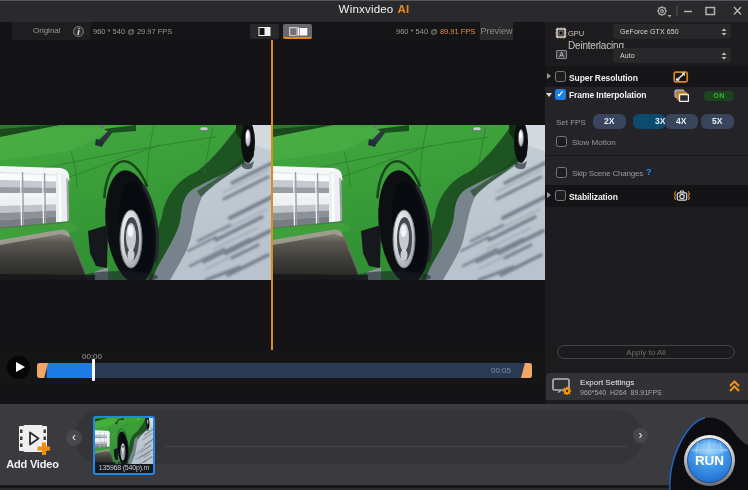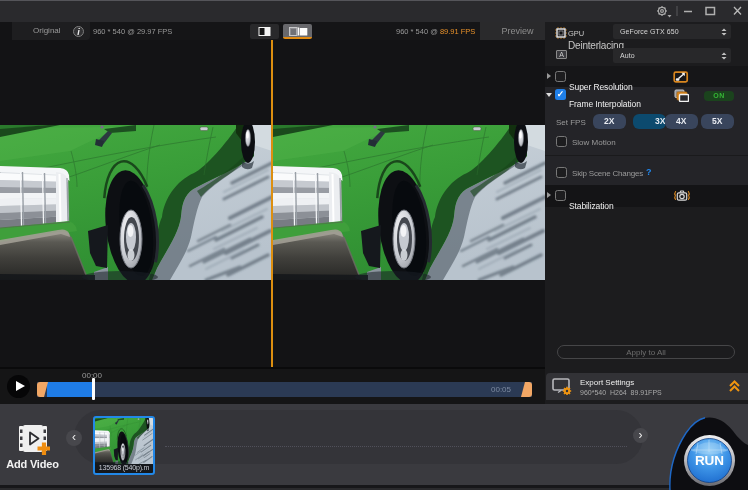--- a/index.html
+++ b/index.html
@@ -8,70 +8,71 @@
 .abs { position:absolute; }
 
 
 #titlebar { left:0; top:0; width:748px; height:22px; background:#2a2a2d; border-top:1px solid #55555a; }
 #title { left:0; top:3px; width:748px; text-align:center; font-size:11.5px; color:#f2f2f2; letter-spacing:0.2px; }
 #title .ai { color:#e8891c; font-weight:bold; margin-left:4px; }
 
 
 #toolbar { left:12px; top:22px; width:545px; height:18px; background:#151517; }
 .tb-txt { font-size:7.5px; color:#989898; letter-spacing:0; }
-#previewtab { left:468px; top:0px; width:75px; height:18px; background:#2a2a2c; color:#8d8d8d; font-size:9px; text-align:center; line-height:18px; }
+#previewtab { left:468px; top:0px; width:33px; height:18px; background:#2a2a2c; color:#8d8d8d; font-size:9px; text-align:center; line-height:18px; }
 .togglebtn { top:2px; width:29px; height:15px; border-radius:2px; }
 
 
 #preview { left:0; top:40px; width:545px; height:327px; background:#131315; }
 #vband { left:0; top:85px; width:545px; height:155px; }
 #divider { left:271px; top:0px; width:2px; height:327px; background:#dd8f10; }
 #prevsep { left:0; top:327px; width:545px; height:2px; background:#0a0a0b; }
 
 
-#timeline { left:0; top:369px; width:545px; height:35px; background:#151516; }
+#timeline { left:0; top:350px; width:545px; height:35px; background:#151516; }
 #playbtn { left:7px; top:6px; width:23px; height:23px; border-radius:50%; background:#060607; }
 #playbtn:before { content:""; position:absolute; left:8.5px; top:6px; border-left:9.5px solid #fff; border-top:5.5px solid transparent; border-bottom:5.5px solid transparent; }
 #tl-time0 { left:82px; top:2px; font-size:8px; color:#9a9a9a; }
 #track { left:37px; top:13px; width:495px; height:15px; background:#2b3a54; }
 #trackfill { left:47px; top:13px; width:46px; height:15px; background:#1f7ce6; }
 #playhead { left:92px; top:8.5px; width:3px; height:22px; background:#fdfdfd; border-radius:1px; }
 #hL { left:37px; top:13px; width:11px; height:15px; background:#f2a765; border-radius:3px 0 0 3px; clip-path:polygon(0 0, 100% 0, 64% 100%, 0 100%); }
 #hR { left:521px; top:13px; width:11px; height:15px; background:#f2a765; border-radius:0 3px 3px 0; clip-path:polygon(36% 0, 100% 0, 100% 100%, 0 100%); }
 #tl-time5 { left:491px; top:16px; font-size:8px; color:#7d8aa0; }
 
 
 #rpanel { left:545px; top:22px; width:233px; height:382px; background:#1c1c1e; font-size:8px; color:#c6c6c6; }
 .row-sr { left:0; top:44px; width:203px; height:21px; background:#161618; }
 .row-fi { left:0; top:65px; width:203px; height:120px; background:#242428; }
 .row-st { left:0; top:163px; width:203px; height:22px; background:#141416; }
 .dd { background:#28282a; border-radius:2px; color:#d6d6d6; font-size:7px; line-height:15px; padding-left:7px; letter-spacing:0.1px; }
 .cb { width:11px; height:11px; border:1.5px solid #787878; border-radius:2.5px; background:#1d1d1f; }
 .cb2 { width:11px; height:11px; border-radius:2.5px; background:#1f7fe8; color:#fff; font-size:9px; font-weight:bold; line-height:11px; text-align:center; }
-.sect { font-weight:normal; font-size:8.5px; color:#f0f0f0; letter-spacing:-0.1px;margin-top:9px; }
+.sect { font-weight:bold; font-size:8.5px; color:#f0f0f0; letter-spacing:-0.1px; }
 .caret { width:0; height:0; }
 .fpsbtn { top:92px; width:32.5px; height:15px; border-radius:6px; background:#39455c; color:#e9ecf2; font-weight:bold; font-size:8.5px; text-align:center; line-height:15px; }
 #applyall { left:12px; top:323px; width:178px; height:14px; border:1px solid #464648; border-radius:7px; color:#6d6d6d; font-size:8px; text-align:center; line-height:13px; }
 #exportpanel { left:1px; top:351px; width:202px; height:27px; background:#323236; border-radius:4px 0 0 0; }
 
 
 #bpanel { left:0; top:404px; width:748px; height:82px; background:#3a3a3f; }
 #btrack { left:74px; top:6px; width:569px; height:54px; background:#343439; border-radius:27px; }
 .chev { border-radius:50%; background:#47474c; color:#d8d8d8; text-align:center; }
 #thumb { left:93px; top:12px; width:62px; height:59px; border:2px solid #2288e8; border-radius:3px; background:#15181c; overflow:hidden; }
 #thumbname { left:0px; bottom:2px; width:58px; text-align:center; font-size:7px; color:#c8ccd4; letter-spacing:-0.2px; }
 #addvideo-label { left:4px; top:54px; width:57px; text-align:center; font-weight:bold; font-size:11px; letter-spacing:-0.2px; color:#f2f2f2; }
 #bstrip1 { left:0; top:485px; width:748px; height:2.5px; background:#17171a; }
 #bstrip2 { left:0; top:487.5px; width:748px; height:2.5px; background:#2a2a2d; }
 </style>
 </head>
 <body>
 <div id="app">
 
   <div class="abs" id="titlebar"></div>
+  <div class="abs" id="title">Winxvideo<span class="ai">AI</span></div>
   <div class="abs" id="titleicons" style="left:650px;top:0;width:98px;height:22px;">
     <svg width="98" height="22" viewBox="0 0 98 22">
       <g stroke="#a8a8a8" fill="none" stroke-width="1.2">
         <circle cx="12" cy="11" r="3.6"></circle>
         <circle cx="12" cy="11" r="1.4"></circle>
         <g stroke-width="1.6">
           <path d="M12,6.2 L12,7.6"></path>
             <path d="M12,14.4 L12,15.8"></path>
             <path d="M7.2,11 L8.6,11"></path>
             <path d="M15.4,11 L16.8,11"></path>

